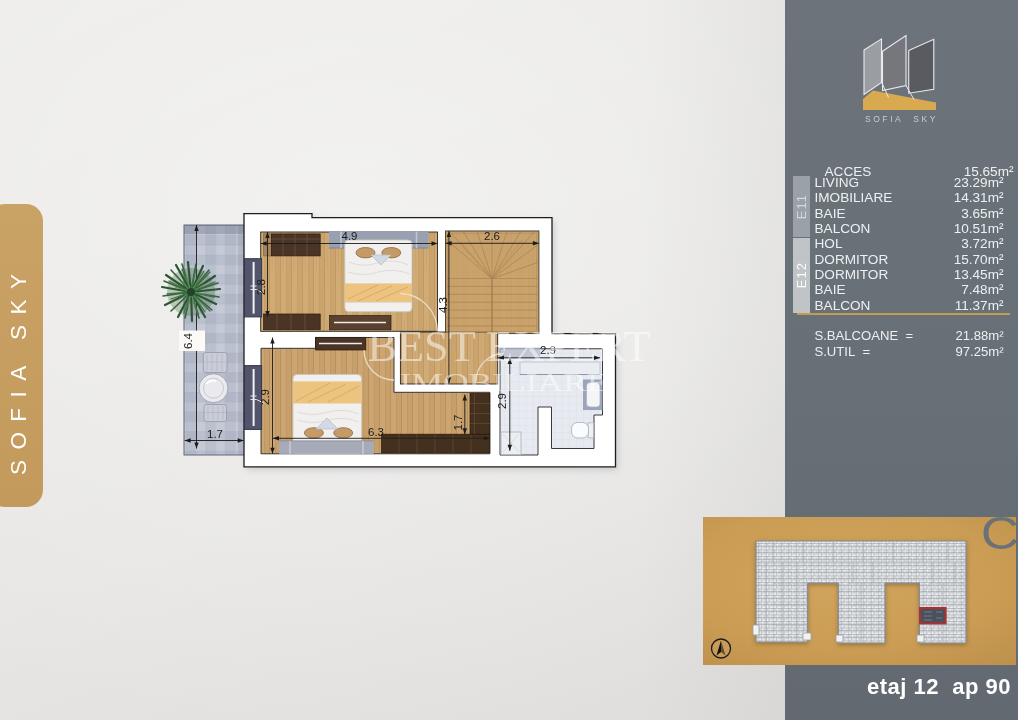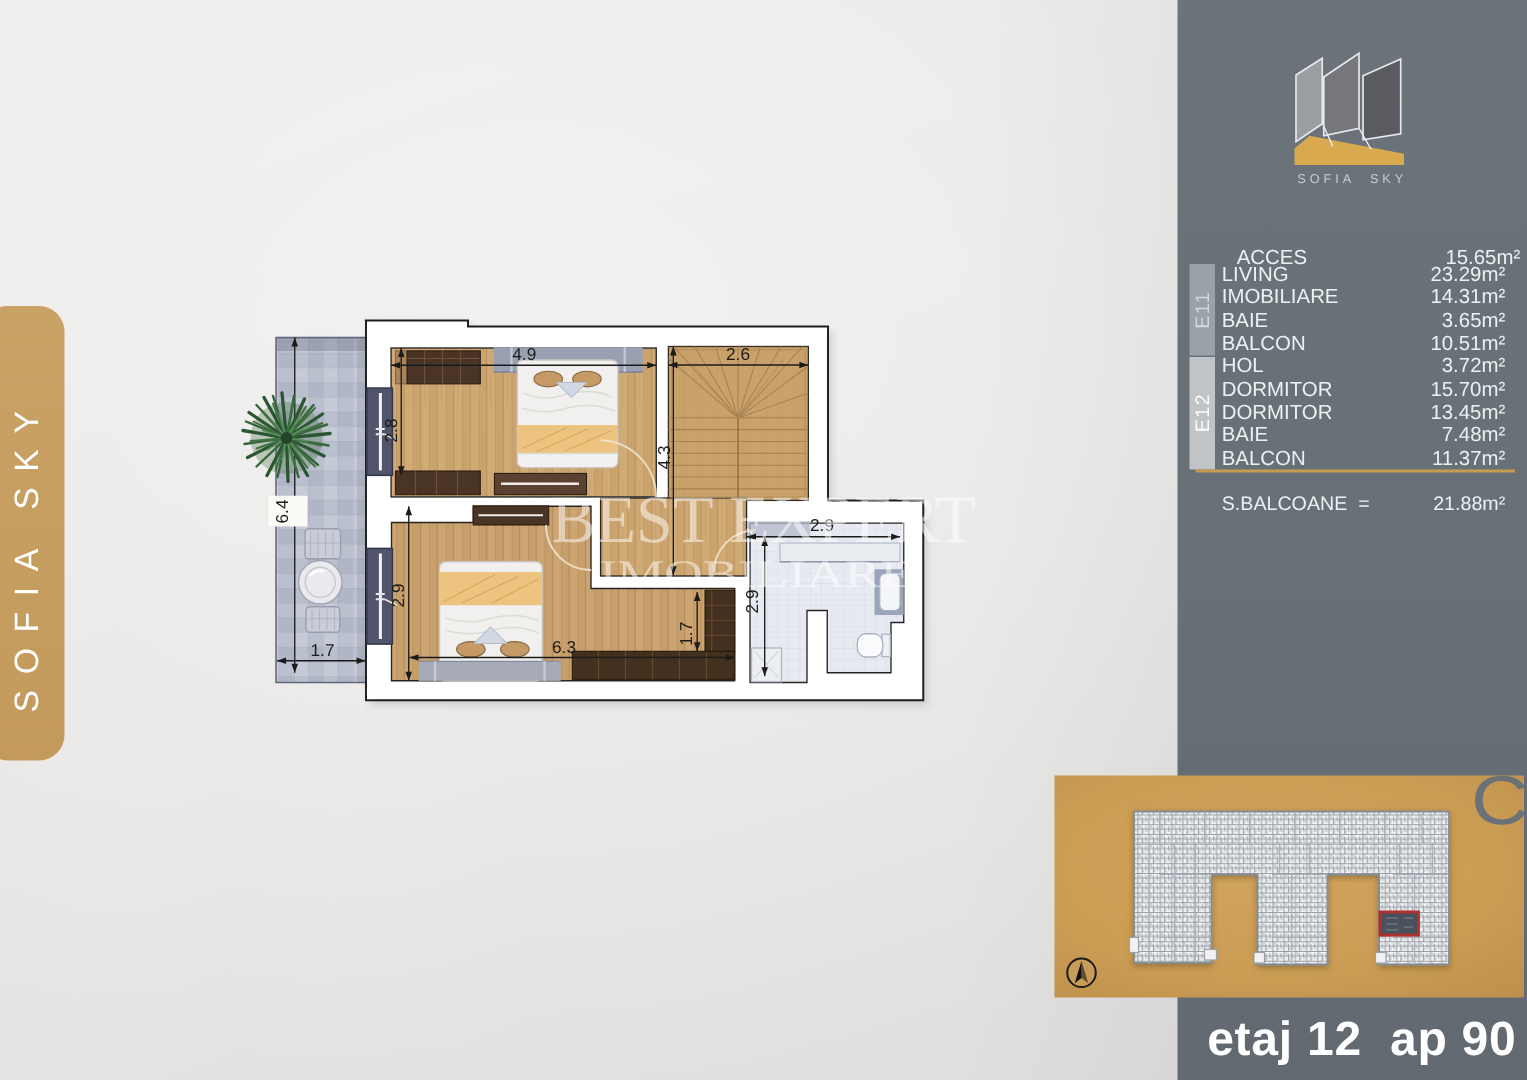--- a/index.html
+++ b/index.html
@@ -25,21 +25,21 @@
   .tab span{writing-mode:vertical-rl;transform:rotate(180deg);font-size:13px;letter-spacing:1px;}
   .goldline{position:absolute;left:12px;top:312.5px;width:213px;height:2.4px;background:#c59b51;}
   .trow{position:absolute;left:0;width:233px;height:16px;color:#edf0f1;font-size:13.1px;line-height:16px;}
   .trow b{position:absolute;left:29.5px;font-weight:normal;white-space:nowrap;}
   .trow i{position:absolute;right:14.5px;font-style:normal;white-space:nowrap;text-align:right;}
   
   .gpanel{position:absolute;left:703px;top:517px;width:312.5px;height:148px;z-index:4;
        background:radial-gradient(ellipse 260px 120px at 45% 42%, #d2a55e 0%, #ca9c54 60%, #bc8f4b 100%);}
   .cletter{position:absolute;right:-4px;top:-11px;color:#6a7278;font-size:46px;font-weight:400;transform:scaleX(1.16);transform-origin:100% 50%;}
   .etaj{position:absolute;right:7px;top:674px;z-index:5;color:#ffffff;
-       font-size:32px;font-weight:bold;letter-spacing:0.5px;white-space:pre;text-align:center;}
+       font-size:22px;font-weight:bold;letter-spacing:0.5px;white-space:pre;text-align:center;}
 </style>
 </head>
 <body>
 <div class="shadowband"></div>
 
 <svg id="plan" width="1018" height="720" viewBox="0 0 1018 720" style="position:absolute;left:0;top:0;z-index:1;">
 <defs>
   <pattern id="wood" width="11" height="90" patternUnits="userSpaceOnUse">
     <rect width="11" height="90" fill="#d0ab76"></rect>
     <rect x="0" width="5.5" height="90" fill="#cba46d"></rect>
@@ -309,20 +309,24 @@
       <span style="color:#d3d8da;">E11</span>
     </div>
   <div class="tab" style="top:238px;height:74.5px;background:#c1c4c6;">
       <span style="color:#fbfcfc;">E12</span>
     </div>
   <div class="goldline"></div>
 
   <div class="trow" style="top:327.5px;">
       <b>S.BALCOANE&nbsp;&nbsp;=</b>
       <i>21.88m²</i>
+    </div>
+  <div class="trow" style="top:343.5px;">
+      <b>S.UTIL&nbsp;&nbsp;=</b>
+      <i>97.25m²</i>
     </div>
 </div>
 
 <div class="gpanel">
   <div class="cletter">C</div>
   <svg width="312.5" height="148" style="position:absolute;left:0;top:0;">
     <defs>
       <pattern id="apt" width="7.5" height="6.5" patternUnits="userSpaceOnUse">
         <rect width="7.5" height="6.5" fill="#f0f1f2"></rect>
         <path d="M0,0.4H7.5 M0,3.3H4.8 M1.8,3.3H7.5 M3.1,0V6.5 M5.9,1.8V6.5 M1,1.4 V5" stroke="#979ea6" stroke-width="0.65" fill="none"></path>

